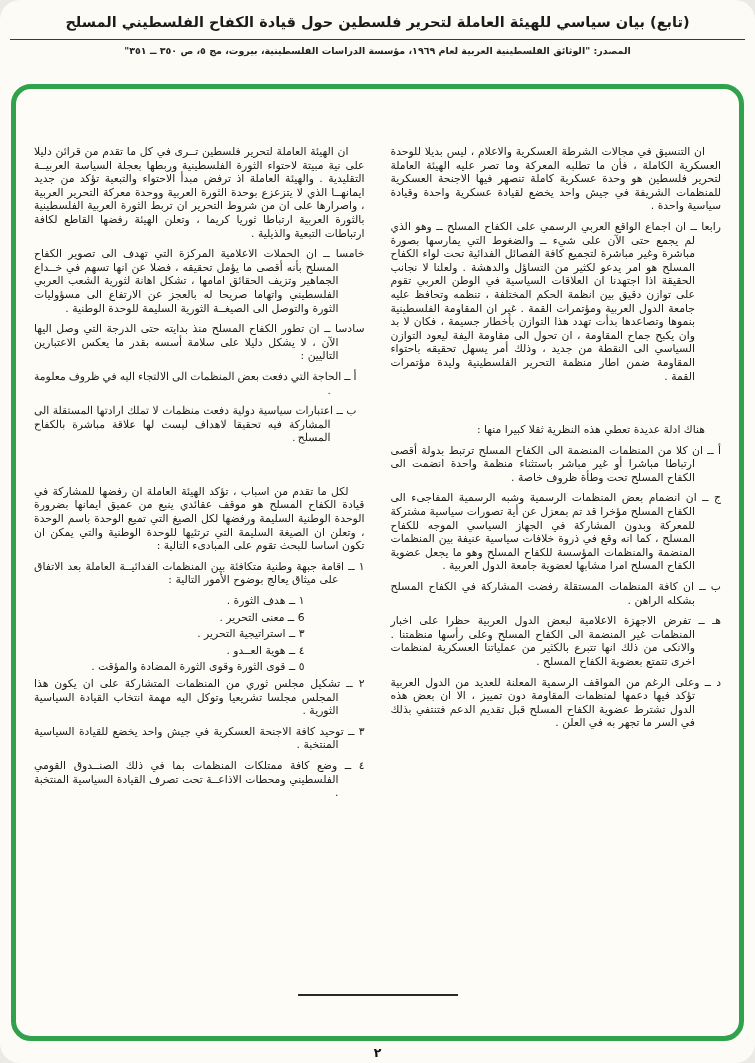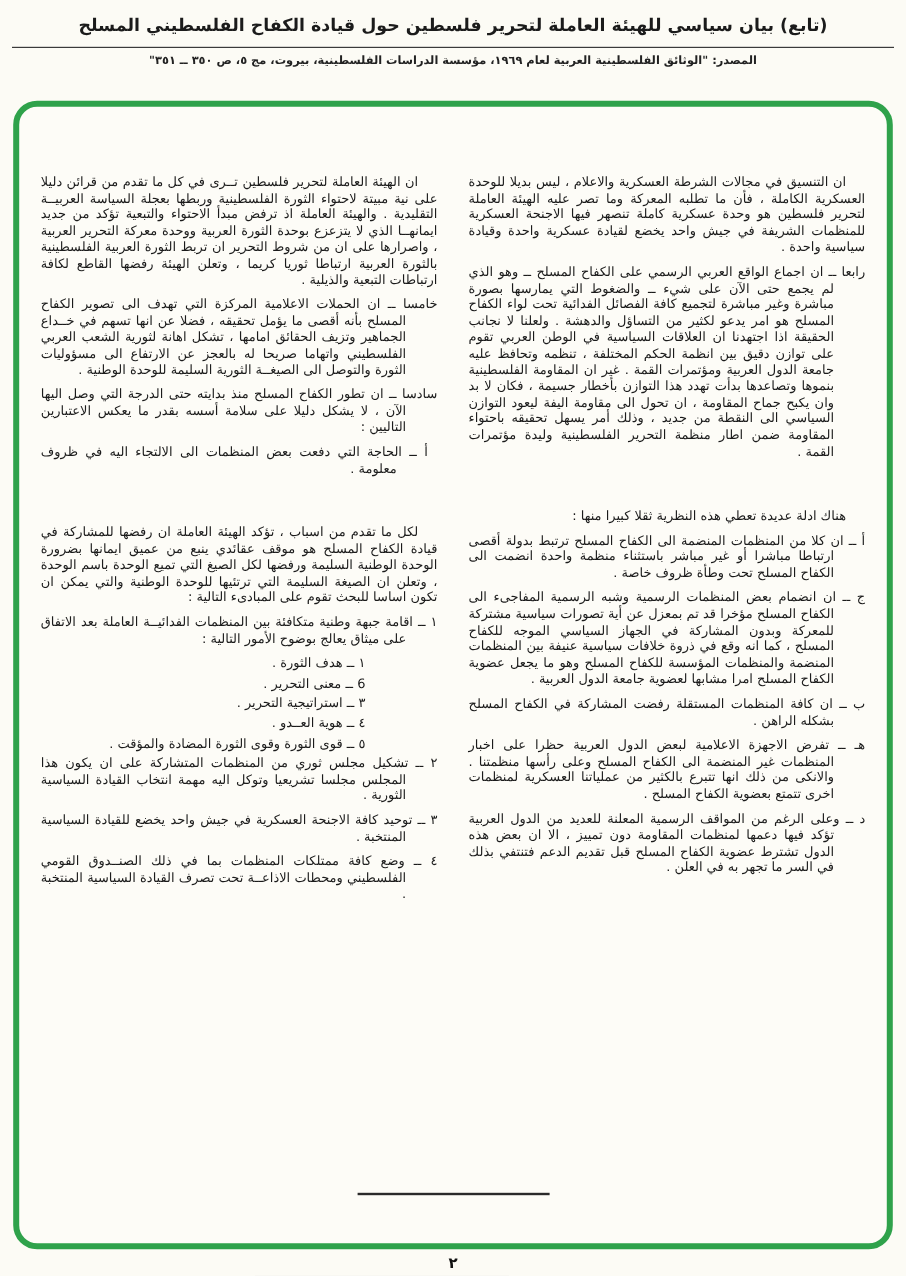--- a/index.html
+++ b/index.html
@@ -8,20 +8,21 @@
     width: 755px; height: 1063px;
     background: #eceae4;
     font-family: "DejaVu Sans", sans-serif;
   }
   .page {
     position: relative;
     width: 755px; height: 1063px;
     background: #fcfbf5;
     color: #1b1b1b;
     overflow: hidden;
+    border-radius: 20px;
   }
   .header { text-align: center; padding-top: 13px; }
   .title {
     font-size: 14.5px; font-weight: 700;
     margin: 0 26px; line-height: 1.3;
   }
   .header-rule { height: 1px; background: #3a3a3a; margin: 7px 10px 5px; }
   .source { font-size: 9.5px; font-weight: 700; margin: 0 18px; color: #222; }
   .frame {
     position: absolute;
@@ -38,21 +39,21 @@
   }
   .col {
     flex: 1 1 0;
     font-size: 10.8px;
     line-height: 1.26;
     text-align: justify;
   }
   .col p { margin: 0 0 7px; }
   p.para { text-indent: 16px; margin-top: 40px; }
   p.hang { padding-right: 26px; text-indent: -26px; }
-  p.sub  { margin-right: 8px; }
+  p.sub  { margin-right: 8px; font-family: Liberation Serif, serif; }
   p.mini { margin-right: 60px; padding-right: 20px; text-indent: -20px; margin-bottom: 3px; }
   .end-rule {
     position: absolute; bottom: 40px; left: 50%;
     transform: translateX(-50%);
     width: 160px; border-top: 2px solid #2a2a2a;
   }
   .page-number {
     position: absolute; bottom: 3px; left: 0; right: 0;
     text-align: center; font-size: 12.5px; font-weight: 700; color: #111;
   }
@@ -80,20 +81,21 @@
         <p class="hang">ب ــ ان كافة المنظمات المستقلة رفضت المشاركة في الكفاح المسلح بشكله الراهن .</p>
         <p class="hang">هـ ــ تفرض الاجهزة الاعلامية لبعض الدول العربية حظرا على اخبار المنظمات غير المنضمة الى الكفاح المسلح وعلى رأسها منظمتنا . والانكى من ذلك انها تتبرع بالكثير من عملياتنا العسكرية لمنظمات اخرى تتمتع بعضوية الكفاح المسلح .</p>
         <p class="hang">د ــ وعلى الرغم من المواقف الرسمية المعلنة للعديد من الدول العربية تؤكد فيها دعمها لمنظمات المقاومة دون تمييز ، الا ان بعض هذه الدول تشترط عضوية الكفاح المسلح قبل تقديم الدعم فتنتفي بذلك في السر ما تجهر به في العلن .</p>
       </div>
 
       <div class="col">
         <p class="para">ان الهيئة العاملة لتحرير فلسطين تــرى في كل ما تقدم من قرائن دليلا على نية مبيتة لاحتواء الثورة الفلسطينية وربطها بعجلة السياسة العربيــة التقليدية . والهيئة العاملة اذ ترفض مبدأ الاحتواء والتبعية تؤكد من جديد ايمانهــا الذي لا يتزعزع بوحدة الثورة العربية ووحدة معركة التحرير العربية ، واصرارها على ان من شروط التحرير ان تربط الثورة العربية الفلسطينية بالثورة العربية ارتباطا ثوريا كريما ، وتعلن الهيئة رفضها القاطع لكافة ارتباطات التبعية والذيلية .</p>
         <p class="hang">خامسا ــ ان الحملات الاعلامية المركزة التي تهدف الى تصوير الكفاح المسلح بأنه أقصى ما يؤمل تحقيقه ، فضلا عن انها تسهم في خــداع الجماهير وتزيف الحقائق امامها ، تشكل اهانة لثورية الشعب العربي الفلسطيني واتهاما صريحا له بالعجز عن الارتفاع الى مسؤوليات الثورة والتوصل الى الصيغــة الثورية السليمة للوحدة الوطنية .</p>
         <p class="hang">سادسا ــ ان تطور الكفاح المسلح منذ بدايته حتى الدرجة التي وصل اليها الآن ، لا يشكل دليلا على سلامة أسسه بقدر ما يعكس الاعتبارين التاليين :</p>
         <p class="hang sub">أ ــ الحاجة التي دفعت بعض المنظمات الى الالتجاء اليه في ظروف معلومة .</p>
+        <p class="hang sub">ب ــ اعتبارات سياسية دولية دفعت منظمات لا تملك ارادتها المستقلة الى المشاركة فيه تحقيقا لاهداف ليست لها علاقة مباشرة بالكفاح المسلح .</p>
         <p class="para">لكل ما تقدم من اسباب ، تؤكد الهيئة العاملة ان رفضها للمشاركة في قيادة الكفاح المسلح هو موقف عقائدي ينبع من عميق ايمانها بضرورة الوحدة الوطنية السليمة ورفضها لكل الصيغ التي تميع الوحدة باسم الوحدة ، وتعلن ان الصيغة السليمة التي ترتئيها للوحدة الوطنية والتي يمكن ان تكون اساسا للبحث تقوم على المبادىء التالية :</p>
         <p class="hang">١ ــ اقامة جبهة وطنية متكافئة بين المنظمات الفدائيــة العاملة بعد الاتفاق على ميثاق يعالج بوضوح الأمور التالية :</p>
         <p class="mini">١ ــ هدف الثورة .</p>
         <p class="mini">6 ــ معنى التحرير .</p>
         <p class="mini">٣ ــ استراتيجية التحرير .</p>
         <p class="mini">٤ ــ هوية العــدو .</p>
         <p class="mini">٥ ــ قوى الثورة وقوى الثورة المضادة والمؤقت .</p>
         <p class="hang">٢ ــ تشكيل مجلس ثوري من المنظمات المتشاركة على ان يكون هذا المجلس مجلسا تشريعيا وتوكل اليه مهمة انتخاب القيادة السياسية الثورية .</p>
         <p class="hang">٣ ــ توحيد كافة الاجنحة العسكرية في جيش واحد يخضع للقيادة السياسية المنتخبة .</p>
         <p class="hang">٤ ــ وضع كافة ممتلكات المنظمات بما في ذلك الصنــدوق القومي الفلسطيني ومحطات الاذاعــة تحت تصرف القيادة السياسية المنتخبة .</p>

